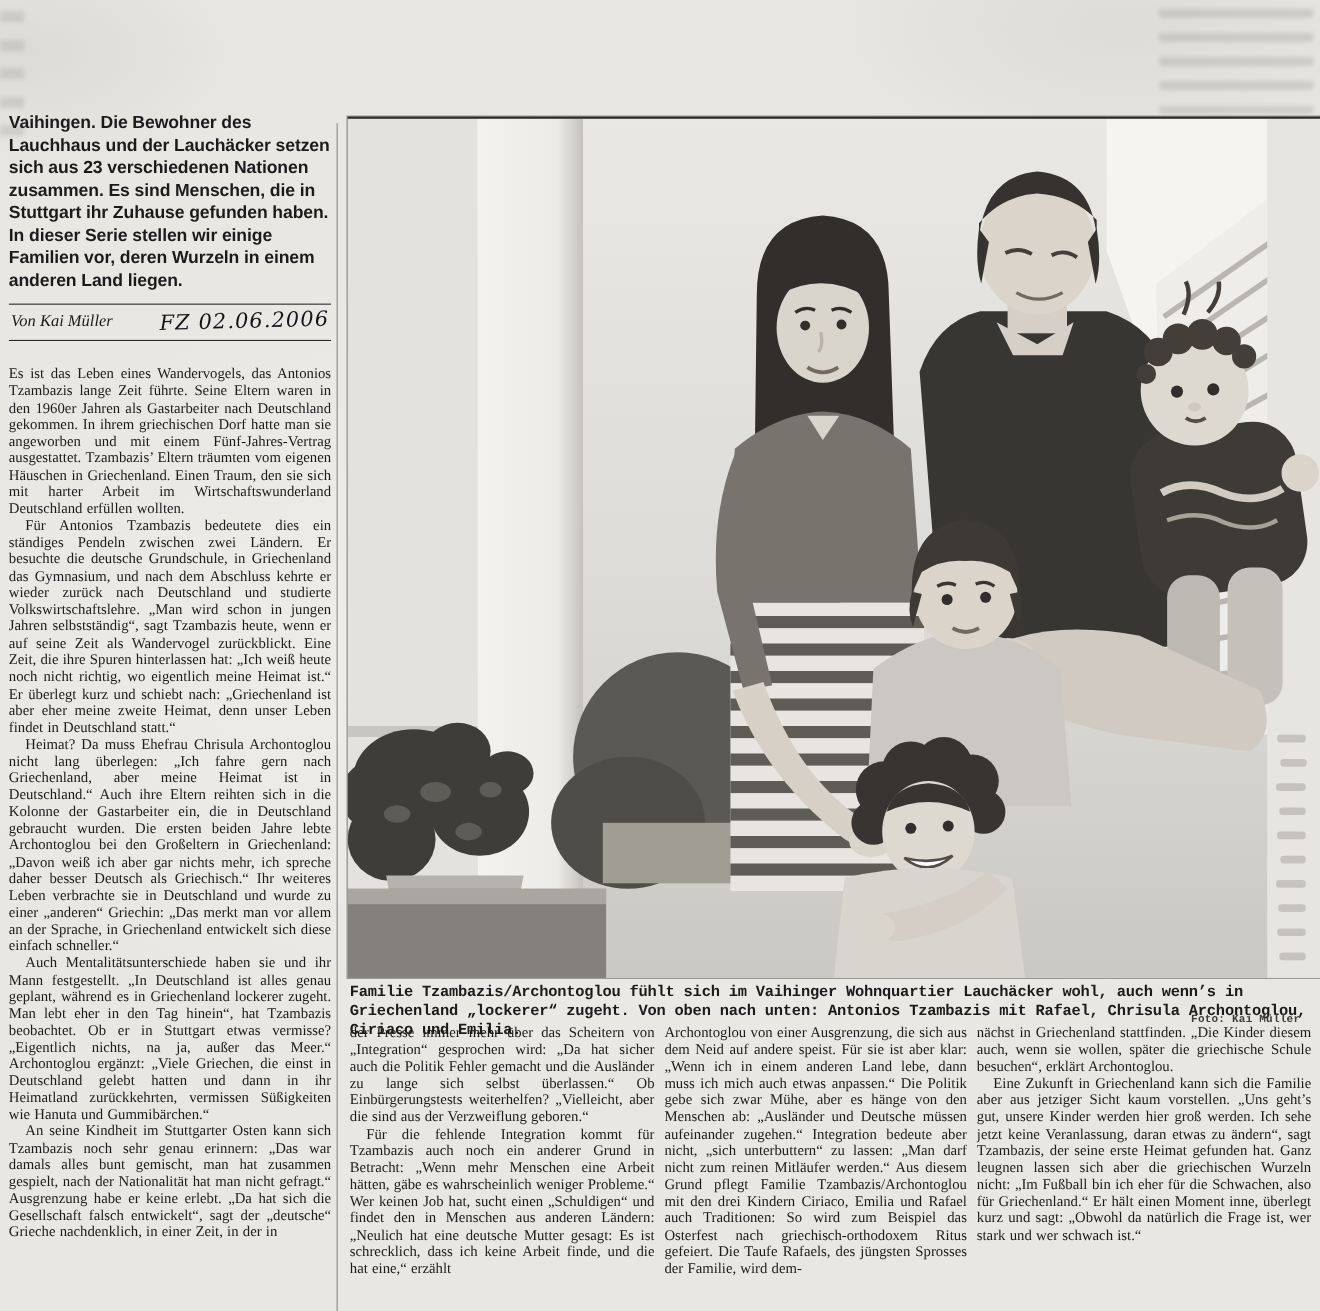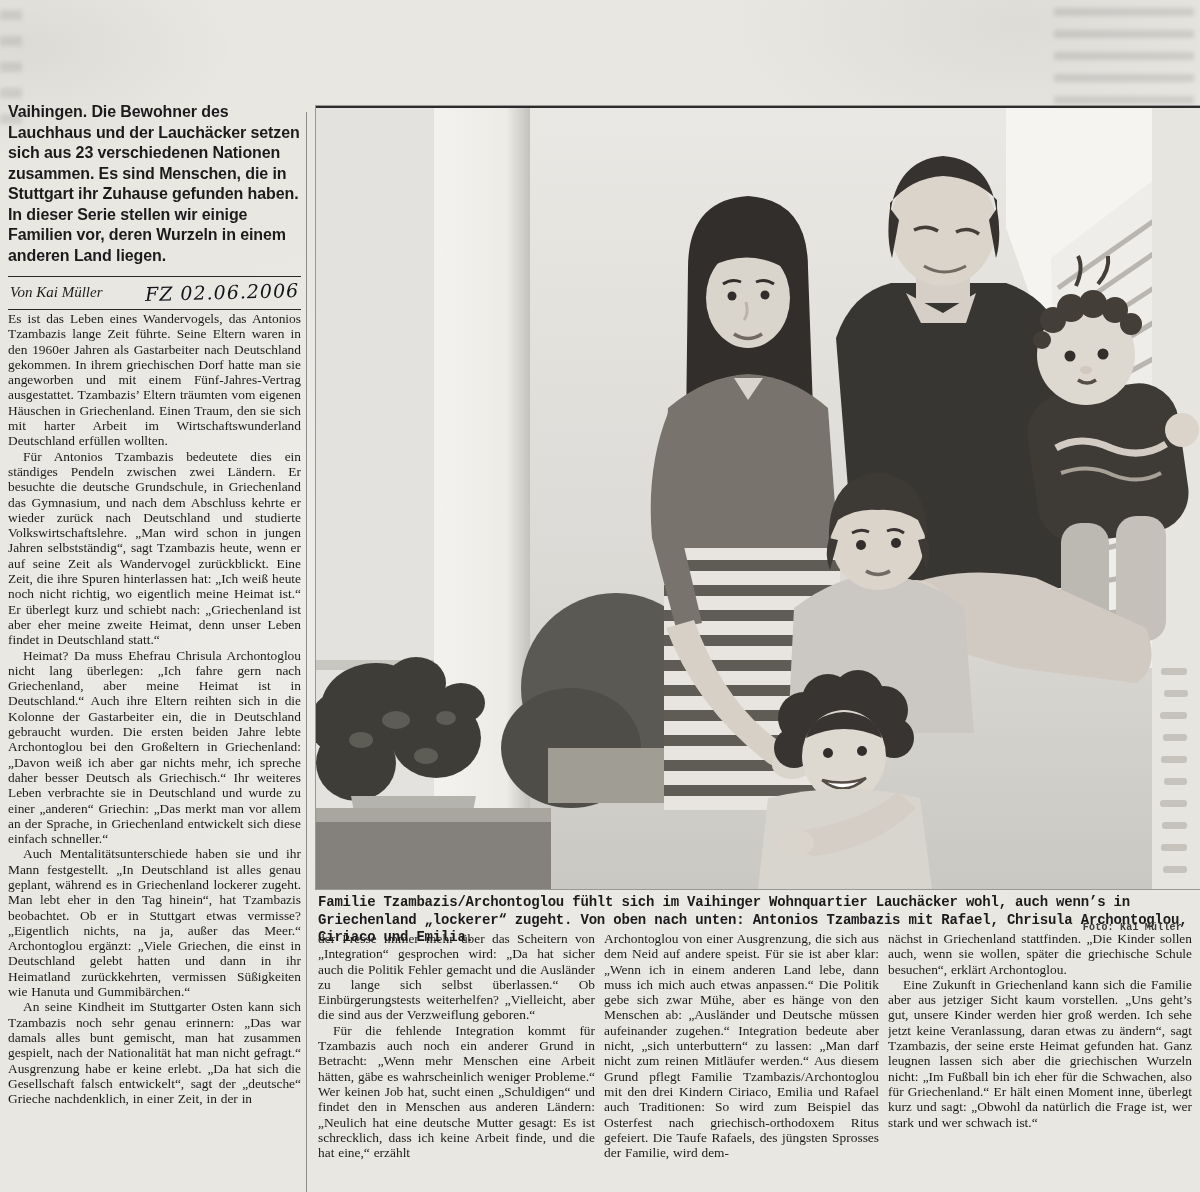--- a/index.html
+++ b/index.html
@@ -60,21 +60,21 @@
     font-weight:bold;
     font-size:16px;
     line-height:20.5px;
     letter-spacing:-.1px;
     text-align:left;
   }
   .byline-box{
     border-top:1.5px solid #2a2a2a;
     border-bottom:1.5px solid #2a2a2a;
     padding:4px 2px 6px 2px;
-    margin:0 0 1px 0;
+    margin:0 0 22px 0;
     display:flex;align-items:center;justify-content:space-between;
   }
   .byline{font-style:italic;font-size:15px;}
   .handwriting{
     font-family:"DejaVu Serif", serif;
     font-style:italic;
     font-size:19px;
     letter-spacing:1px;
     transform:rotate(-1.5deg);
     color:#111418;
@@ -352,17 +352,17 @@
   <div class="bcol bcol-2">
     <p class="body-p">der Presse immer mehr über das Scheitern von „Integration“ gesprochen wird: „Da hat sicher auch die Politik Fehler gemacht und die Ausländer zu lange sich selbst überlassen.“ Ob Einbürgerungstests weiterhelfen? „Vielleicht, aber die sind aus der Verzweiflung geboren.“</p>
     <p class="body-p indent">Für die fehlende Integration kommt für Tzambazis auch noch ein anderer Grund in Betracht: „Wenn mehr Menschen eine Arbeit hätten, gäbe es wahrscheinlich weniger Probleme.“ Wer keinen Job hat, sucht einen „Schuldigen“ und findet den in Menschen aus anderen Ländern: „Neulich hat eine deutsche Mutter gesagt: Es ist schrecklich, dass ich keine Arbeit finde, und die hat eine,“ erzählt</p>
   </div>
 
   <div class="bcol bcol-3">
     <p class="body-p">Archontoglou von einer Ausgrenzung, die sich aus dem Neid auf andere speist. Für sie ist aber klar: „Wenn ich in einem anderen Land lebe, dann muss ich mich auch etwas anpassen.“ Die Politik gebe sich zwar Mühe, aber es hänge von den Menschen ab: „Ausländer und Deutsche müssen aufeinander zugehen.“ Integration bedeute aber nicht, „sich unterbuttern“ zu lassen: „Man darf nicht zum reinen Mitläufer werden.“ Aus diesem Grund pflegt Familie Tzambazis/Archontoglou mit den drei Kindern Ciriaco, Emilia und Rafael auch Traditionen: So wird zum Beispiel das Osterfest nach griechisch-orthodoxem Ritus gefeiert. Die Taufe Rafaels, des jüngsten Sprosses der Familie, wird dem-</p>
   </div>
 
   <div class="bcol bcol-4">
-    <p class="body-p">nächst in Griechenland stattfinden. „Die Kinder sollen auch, wenn sie wollen, später die griechische Schule besuchen“, erklärt Archontoglou.</p>
+    <p class="body-p">nächst in Griechenland stattfinden. „Die Kinder diesem auch, wenn sie wollen, später die griechische Schule besuchen“, erklärt Archontoglou.</p>
     <p class="body-p indent">Eine Zukunft in Griechenland kann sich die Familie aber aus jetziger Sicht kaum vorstellen. „Uns geht’s gut, unsere Kinder werden hier groß werden. Ich sehe jetzt keine Veranlassung, daran etwas zu ändern“, sagt Tzambazis, der seine erste Heimat gefunden hat. Ganz leugnen lassen sich aber die griechischen Wurzeln nicht: „Im Fußball bin ich eher für die Schwachen, also für Griechenland.“ Er hält einen Moment inne, überlegt kurz und sagt: „Obwohl da natürlich die Frage ist, wer stark und wer schwach ist.“</p>
   </div>
 
 </div>
 
 </body></html>

